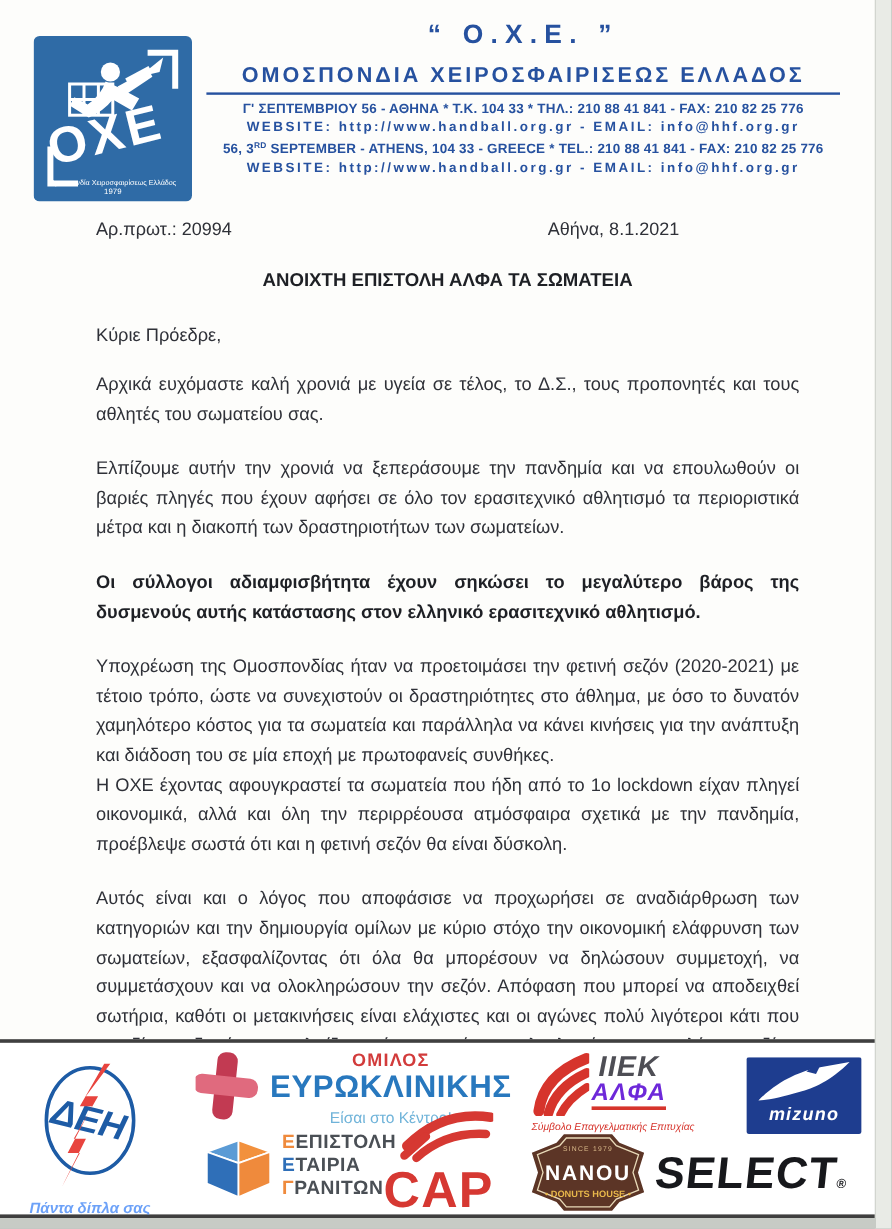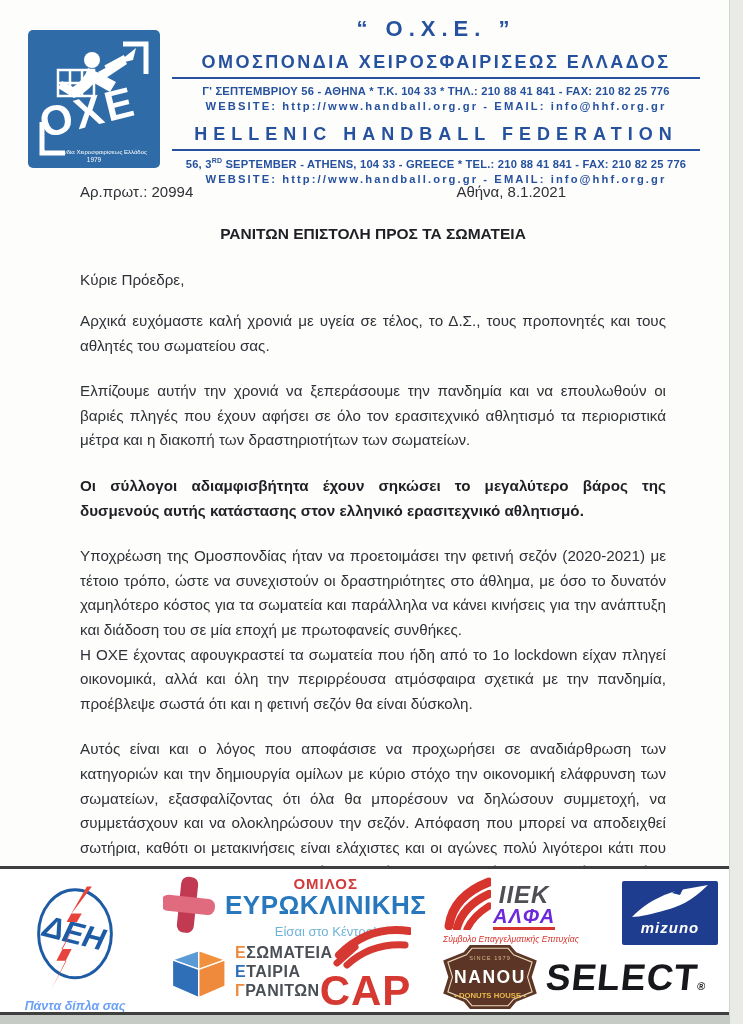--- a/index.html
+++ b/index.html
@@ -34,21 +34,21 @@
             border-top:3px solid #3f3f3f;border-bottom:3px solid #3f3f3f;box-sizing:border-box;overflow:hidden;}
   .sp{position:absolute;}
   .dei{left:20px;top:14px;width:110px;text-align:center;}
   .dei-tag{font-size:12.5px;font-style:italic;font-weight:bold;color:#3b82f6;opacity:.75;margin-top:2px;white-space:nowrap;}
   .euro{left:163px;top:6px;display:flex;align-items:flex-start;}
   .euro-txt{margin-left:10px;text-align:center;}
   .euro-l1{color:#d23b3b;font-size:15px;font-weight:bold;letter-spacing:1px;}
   .euro-l2{color:#2878be;font-size:26px;font-weight:bold;letter-spacing:0.5px;line-height:26px;}
   .euro-tag{color:#6fb3d9;font-size:13px;margin-top:6px;}
   .iek{left:443px;top:5px;width:130px;}
-  .iek-row{display:flex;align-items:flex-end;}
+  .iek-row{display:flex;align-items:center;}
   .iek-txt{margin-left:2px;text-align:center;}
   .iek-l1{color:#4e4e55;font-size:24px;font-weight:900;font-style:italic;letter-spacing:1px;line-height:22px;}
   .iek-l2{color:#6d28d9;font-size:20px;font-weight:900;font-style:italic;letter-spacing:1px;line-height:20px;border-bottom:3px solid #d6342c;padding-bottom:1px;}
   .iek-tag{color:#d6342c;font-size:8.6px;font-weight:normal;font-style:italic;margin-top:4px;white-space:nowrap;}
   .mizuno{left:622px;top:12px;text-align:right;}
   .granite{left:163px;top:74px;display:flex;align-items:flex-start;}
   .granite-txt{margin-left:8px;font-size:16px;font-weight:bold;color:#4a4f55;line-height:19px;letter-spacing:0.5px;}
   .gi-o{color:#ef8a3c;} .gi-b{color:#2f6fb8;}
   .cap{left:313px;top:54px;width:105px;text-align:center;}
   .cap-word{color:#d63832;font-size:42px;font-weight:900;letter-spacing:1px;line-height:36px;}
@@ -90,31 +90,30 @@
         <text x="66" y="124" text-anchor="middle" font-size="6" fill="#ffffff">Ομοσπονδία Χειροσφαιρίσεως Ελλάδος</text>
         <text x="66" y="132" text-anchor="middle" font-size="6.5" fill="#ffffff">1979</text>
       </svg>
     </div>
 
     <div class="head-right">
       <div class="oxe-title">“ Ο.Χ.Ε. ”</div>
       <div class="org-gr">ΟΜΟΣΠΟΝΔΙΑ ΧΕΙΡΟΣΦΑΙΡΙΣΕΩΣ ΕΛΛΑΔΟΣ</div>
       <div class="addr">Γ' ΣΕΠΤΕΜΒΡΙΟΥ 56 - ΑΘΗΝΑ * Τ.Κ. 104 33 * ΤΗΛ.: 210 88 41 841 - FAX: 210 82 25 776</div>
       <div class="web">WEBSITE: http://www.handball.org.gr - EMAIL: info@hhf.org.gr</div>
-      <div class="org-en">HELLENIC HANDBALL FEDERATION</div>
       <div class="addr"><span>56, 3</span><sup>RD</sup><span> SEPTEMBER - ATHENS, 104 33 - GREECE * TEL.: 210 88 41 841 - FAX: 210 82 25 776</span></div>
       <div class="web">WEBSITE: http://www.handball.org.gr - EMAIL: info@hhf.org.gr</div>
     </div>
 
     <div class="letter">
       <div class="meta-row">
         <span>Αρ.πρωτ.: 20994</span>
         <span class="meta-date">Αθήνα, 8.1.2021</span>
       </div>
-      <div class="letter-title">ΡΑΝΙΤΩΝ ΕΠΙΣΤΟΛΗ ΠΡΟΣ ΤΑ ΣΩΜΑΤΕΙΑ</div>
+      <div class="letter-title">ΑΝΟΙΧΤΗ ΕΠΙΣΤΟΛΗ ΑΛΦΑ ΤΑ ΣΩΜΑΤΕΙΑ</div>
       <div class="salutation">Κύριε Πρόεδρε,</div>
       <p class="para gap">Αρχικά ευχόμαστε καλή χρονιά με υγεία σε τέλος, το Δ.Σ., τους προπονητές και τους αθλητές του σωματείου σας.</p>
       <p class="para gap">Ελπίζουμε αυτήν την χρονιά να ξεπεράσουμε την πανδημία και να επουλωθούν οι βαριές πληγές που έχουν αφήσει σε όλο τον ερασιτεχνικό αθλητισμό τα περιοριστικά μέτρα και η διακοπή των δραστηριοτήτων των σωματείων.</p>
       <p class="para gap bold">Οι σύλλογοι αδιαμφισβήτητα έχουν σηκώσει το μεγαλύτερο βάρος της δυσμενούς αυτής κατάστασης στον ελληνικό ερασιτεχνικό αθλητισμό.</p>
       <p class="para gap">Υποχρέωση της Ομοσπονδίας ήταν να προετοιμάσει την φετινή σεζόν (2020-2021) με τέτοιο τρόπο, ώστε να συνεχιστούν οι δραστηριότητες στο άθλημα, με όσο το δυνατόν χαμηλότερο κόστος για τα σωματεία και παράλληλα να κάνει κινήσεις για την ανάπτυξη και διάδοση του σε μία εποχή με πρωτοφανείς συνθήκες.</p>
       <p class="para">Η ΟΧΕ έχοντας αφουγκραστεί τα σωματεία που ήδη από το 1ο lockdown είχαν πληγεί οικονομικά, αλλά και όλη την περιρρέουσα ατμόσφαιρα σχετικά με την πανδημία, προέβλεψε σωστά ότι και η φετινή σεζόν θα είναι δύσκολη.</p>
       <p class="para gap">Αυτός είναι και ο λόγος που αποφάσισε να προχωρήσει σε αναδιάρθρωση των κατηγοριών και την δημιουργία ομίλων με κύριο στόχο την οικονομική ελάφρυνση των σωματείων, εξασφαλίζοντας ότι όλα θα μπορέσουν να δηλώσουν συμμετοχή, να συμμετάσχουν και να ολοκληρώσουν την σεζόν. Απόφαση που μπορεί να αποδειχθεί σωτήρια, καθότι οι μετακινήσεις είναι ελάχιστες και οι αγώνες πολύ λιγότεροι κάτι που μας δίνει το δικαίωμα να ελπίζουμε ότι μπορούμε να ολοκληρώσουμε ομαλά την σεζόν.</p>
       <p class="para gap">Η ΟΧΕ κατέθεσε (και εγκρίθηκε από την ΓΓΑ) ένα υγειονομικό πρωτόκολλο για διεξαγωγή των αγώνων, άρτιο και ασφαλές για τους συντελεστές του αθλήματος, το οποίο αποτέλεσε πρότυπο και για τα άλλα αθλήματα.</p>
       <p class="para">Το υγειονομικό πρωτόκολλο τηρήθηκε από τα σωματεία και το άθλημα -με κάποια λογικά προβλήματα, αλλά με καλή θέληση, συνεργασία και διάθεση από όλους- συνέχισε κανονικά τις δραστηριότητες του έως το τέλος Οκτωβρίου.</p>
     </div>
@@ -173,21 +172,21 @@
       </div>
 
       <div class="sp granite">
         <svg width="64" height="62" viewBox="0 0 68 62">
           <polygon points="10,16 38,6 38,26" fill="#5b9bd5" stroke="#fff" stroke-width="1.5"></polygon>
           <polygon points="38,6 66,16 38,26" fill="#f2913d" stroke="#fff" stroke-width="1.5"></polygon>
           <polygon points="10,16 10,44 38,56 38,26" fill="#2f6fb8" stroke="#fff" stroke-width="1.5"></polygon>
           <polygon points="38,26 66,16 66,44 38,56" fill="#ef8a3c" stroke="#fff" stroke-width="1.5"></polygon>
         </svg>
         <div class="granite-txt">
-          <div><span class="gi-o">Ε</span><span>ΣΩΜΑΤΕΙΑ</span></div>
+          <div><span class="gi-o">Ε</span><span>ΕΠΙΣΤΟΛΗ</span></div>
           <div><span class="gi-b">Ε</span><span>ΤΑΙΡΙΑ</span></div>
           <div><span class="gi-o">Γ</span><span>ΡΑΝΙΤΩΝ</span></div>
         </div>
       </div>
 
       <div class="sp cap">
         <svg width="90" height="46" viewBox="0 0 90 46">
           <g fill="none" stroke="#d63832" stroke-linecap="round">
             <path d="M18,32 Q48,2 88,8" stroke-width="8"></path>
             <path d="M26,42 Q50,20 84,22" stroke-width="7"></path>

